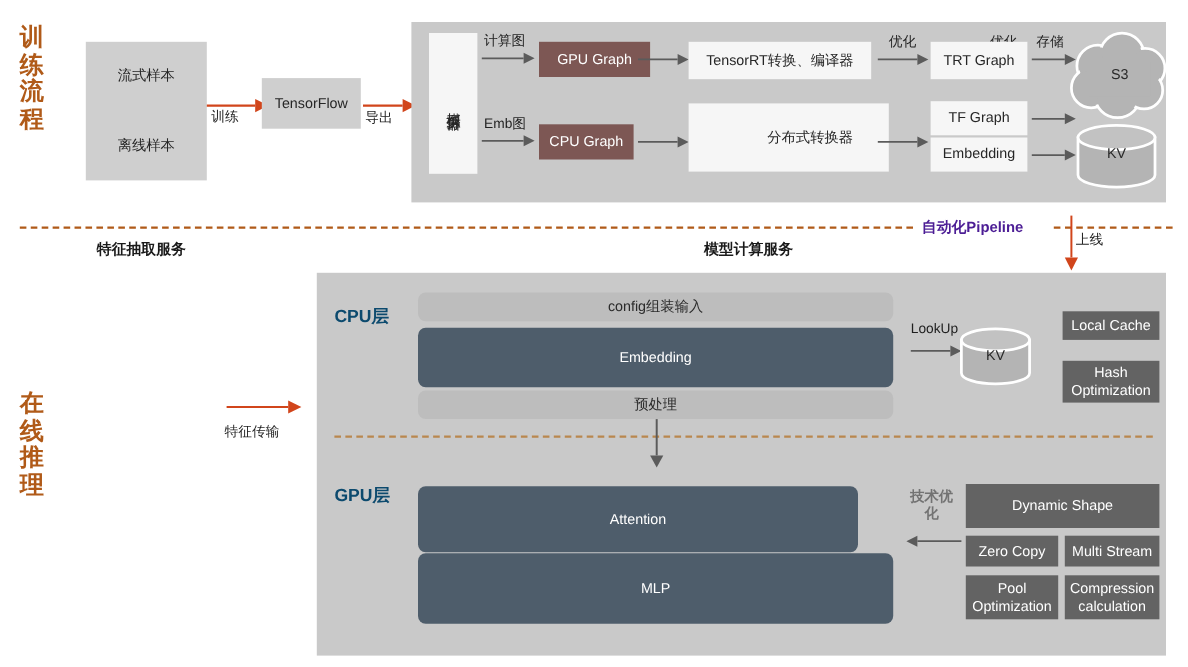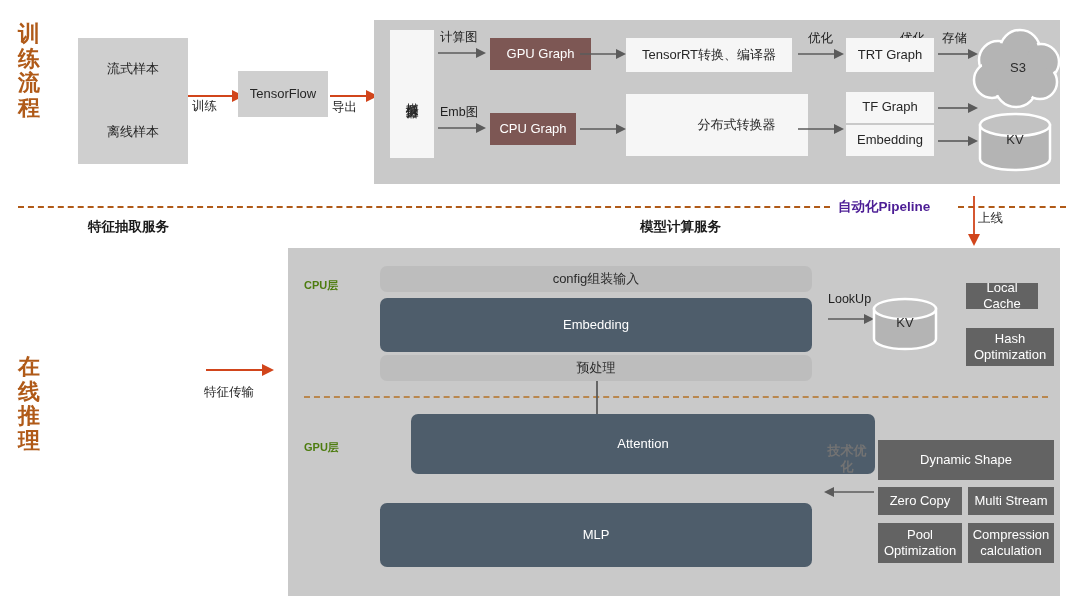--- a/index.html
+++ b/index.html
@@ -48,21 +48,21 @@
     text-orientation: upright;
     letter-spacing: 1px;
     line-height: 1.05;
   }
 
   
   .lbl {
     font-size: 12.5px; color: #1f1f1f; white-space: nowrap;
   }
   .lbl-bold { font-size: 13.5px; font-weight: bold; color: #1a1a1a; white-space: nowrap; }
-  .lbl-orange { color: #4d7c0f; font-weight: bold; font-size: 11px; white-space: nowrap; }
+  .lbl-orange { color: #0c4a6e; font-weight: bold; font-size: 16px; white-space: nowrap; }
   .lbl-orange-center { color:#737373; font-weight:bold; font-size:13px; text-align:center; line-height:1.25; }
 
   svg { overflow: visible; display: block; }
 </style>
 </head>
 <body>
 
 <div class="canvas">
 
   <div class="abs sec-title" style="left:8px; top:22px;">
@@ -249,37 +249,37 @@
     <polygon points="36,2 46,7 36,12" fill="#5b5b5b"></polygon>
   </svg>
   <svg class="abs" style="left:872px; top:298px;" width="66" height="52">
     <path d="M2,11 L2,41 A31,10 0 0 0 64,41 L64,11 Z" fill="#b4b4b4" stroke="#ffffff" stroke-width="2.5"></path>
     <ellipse cx="33" cy="11" rx="31" ry="10" fill="#c2c2c2" stroke="#ffffff" stroke-width="2.5"></ellipse>
   </svg>
   <div class="abs box" style="left:878px; top:314px; width:54px; height:18px; color:#2b2b2b;">
     <span>KV</span>
   </div>
 
-  <div class="abs box box-darkgray" style="left:966px; top:283px; width:72px; height:26px;">
+  <div class="abs box box-darkgray" style="left:966px; top:283px; width:88px; height:26px;">
     <span>Local Cache</span>
   </div>
   <div class="abs box box-darkgray" style="left:966px; top:328px; width:88px; height:38px;">
     <span>Hash Optimization</span>
   </div>
 
   <div class="abs" style="left:304px; top:396px; width:744px; height:0; border-top:2px dashed #b9874e;"></div>
 
   <svg class="abs" style="left:589px; top:381px;" width="16" height="44">
     <line x1="8" y1="0" x2="8" y2="33" stroke="#5b5b5b" stroke-width="1.8"></line>
     <polygon points="2,33 14,33 8,44" fill="#5b5b5b"></polygon>
   </svg>
 
   <div class="abs lbl-orange" style="left:304px; top:440px;">GPU层</div>
 
-  <div class="abs box box-dark" style="left:380px; top:414px; width:464px; height:60px;margin-left:31px;">
+  <div class="abs box box-dark" style="left:380px; top:442px; width:400px; height:60px;">
     <span>Attention</span>
   </div>
   <div class="abs box box-dark" style="left:380px; top:503px; width:432px; height:64px;">
     <span>MLP</span>
   </div>
 
   <div class="abs lbl-orange-center" style="left:824px; top:443px; width:46px;">
     <span>技术优化</span>
   </div>
   <svg class="abs" style="left:822px; top:485px;" width="52" height="14">

